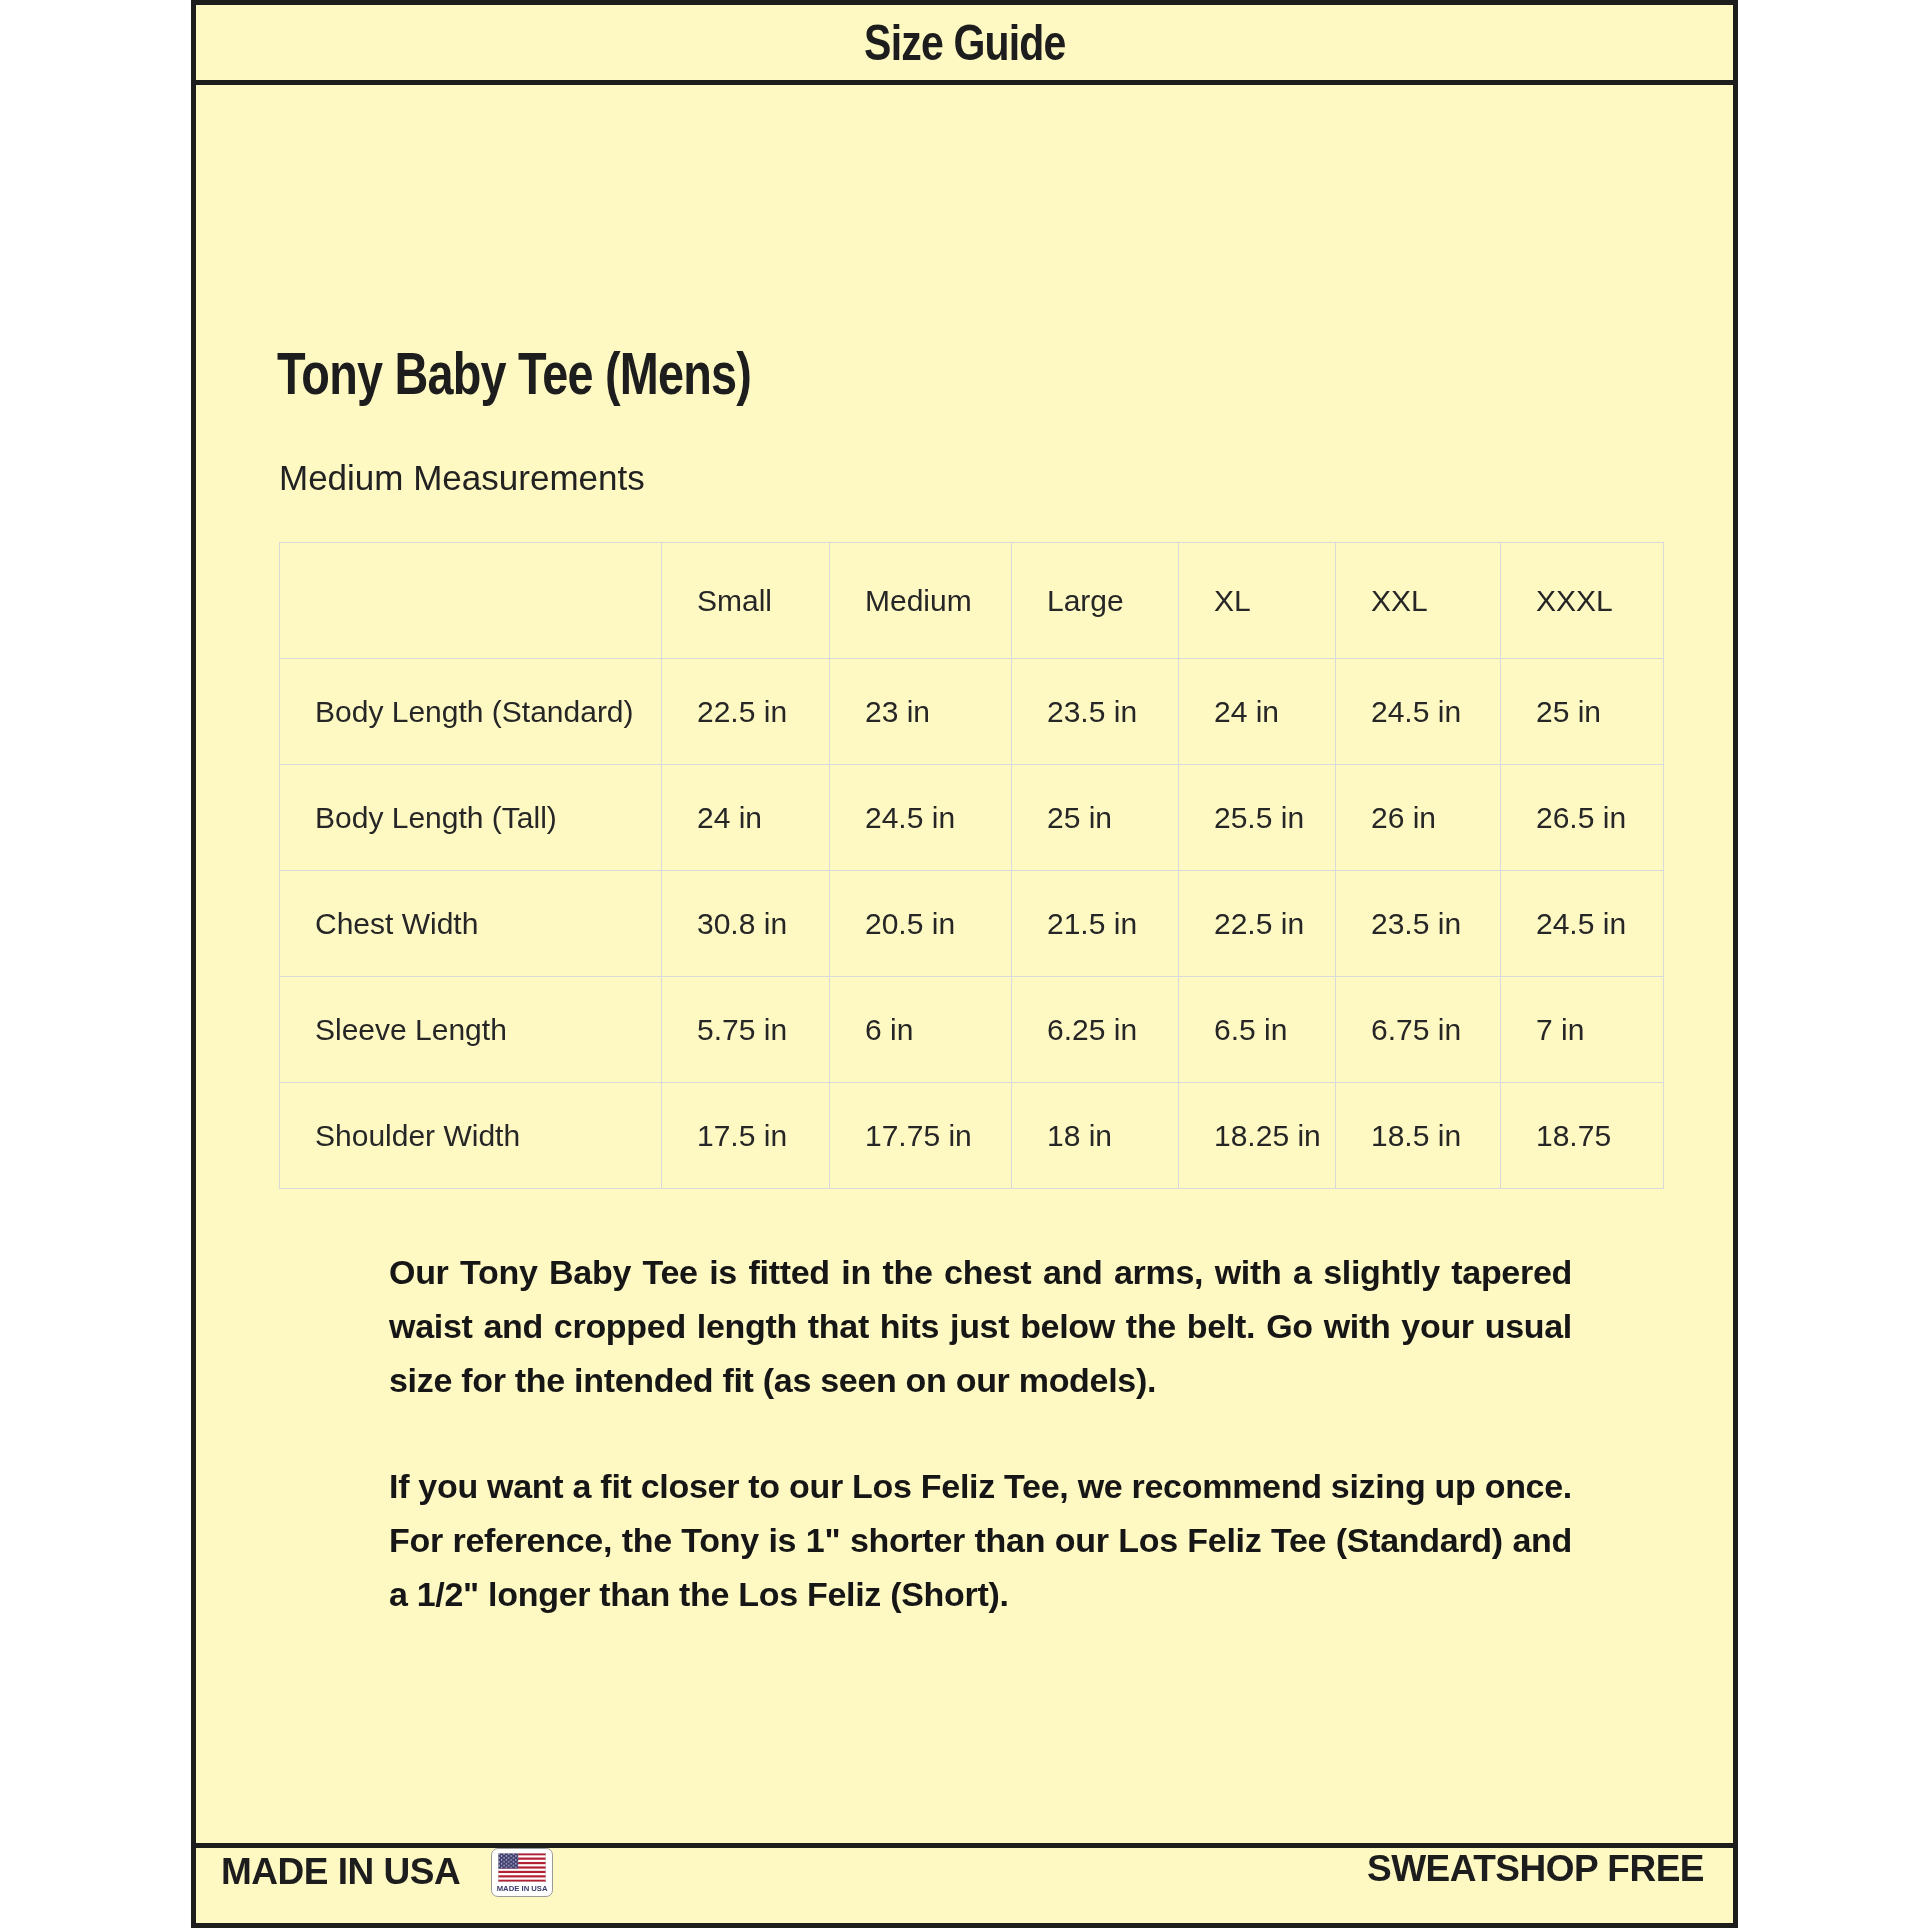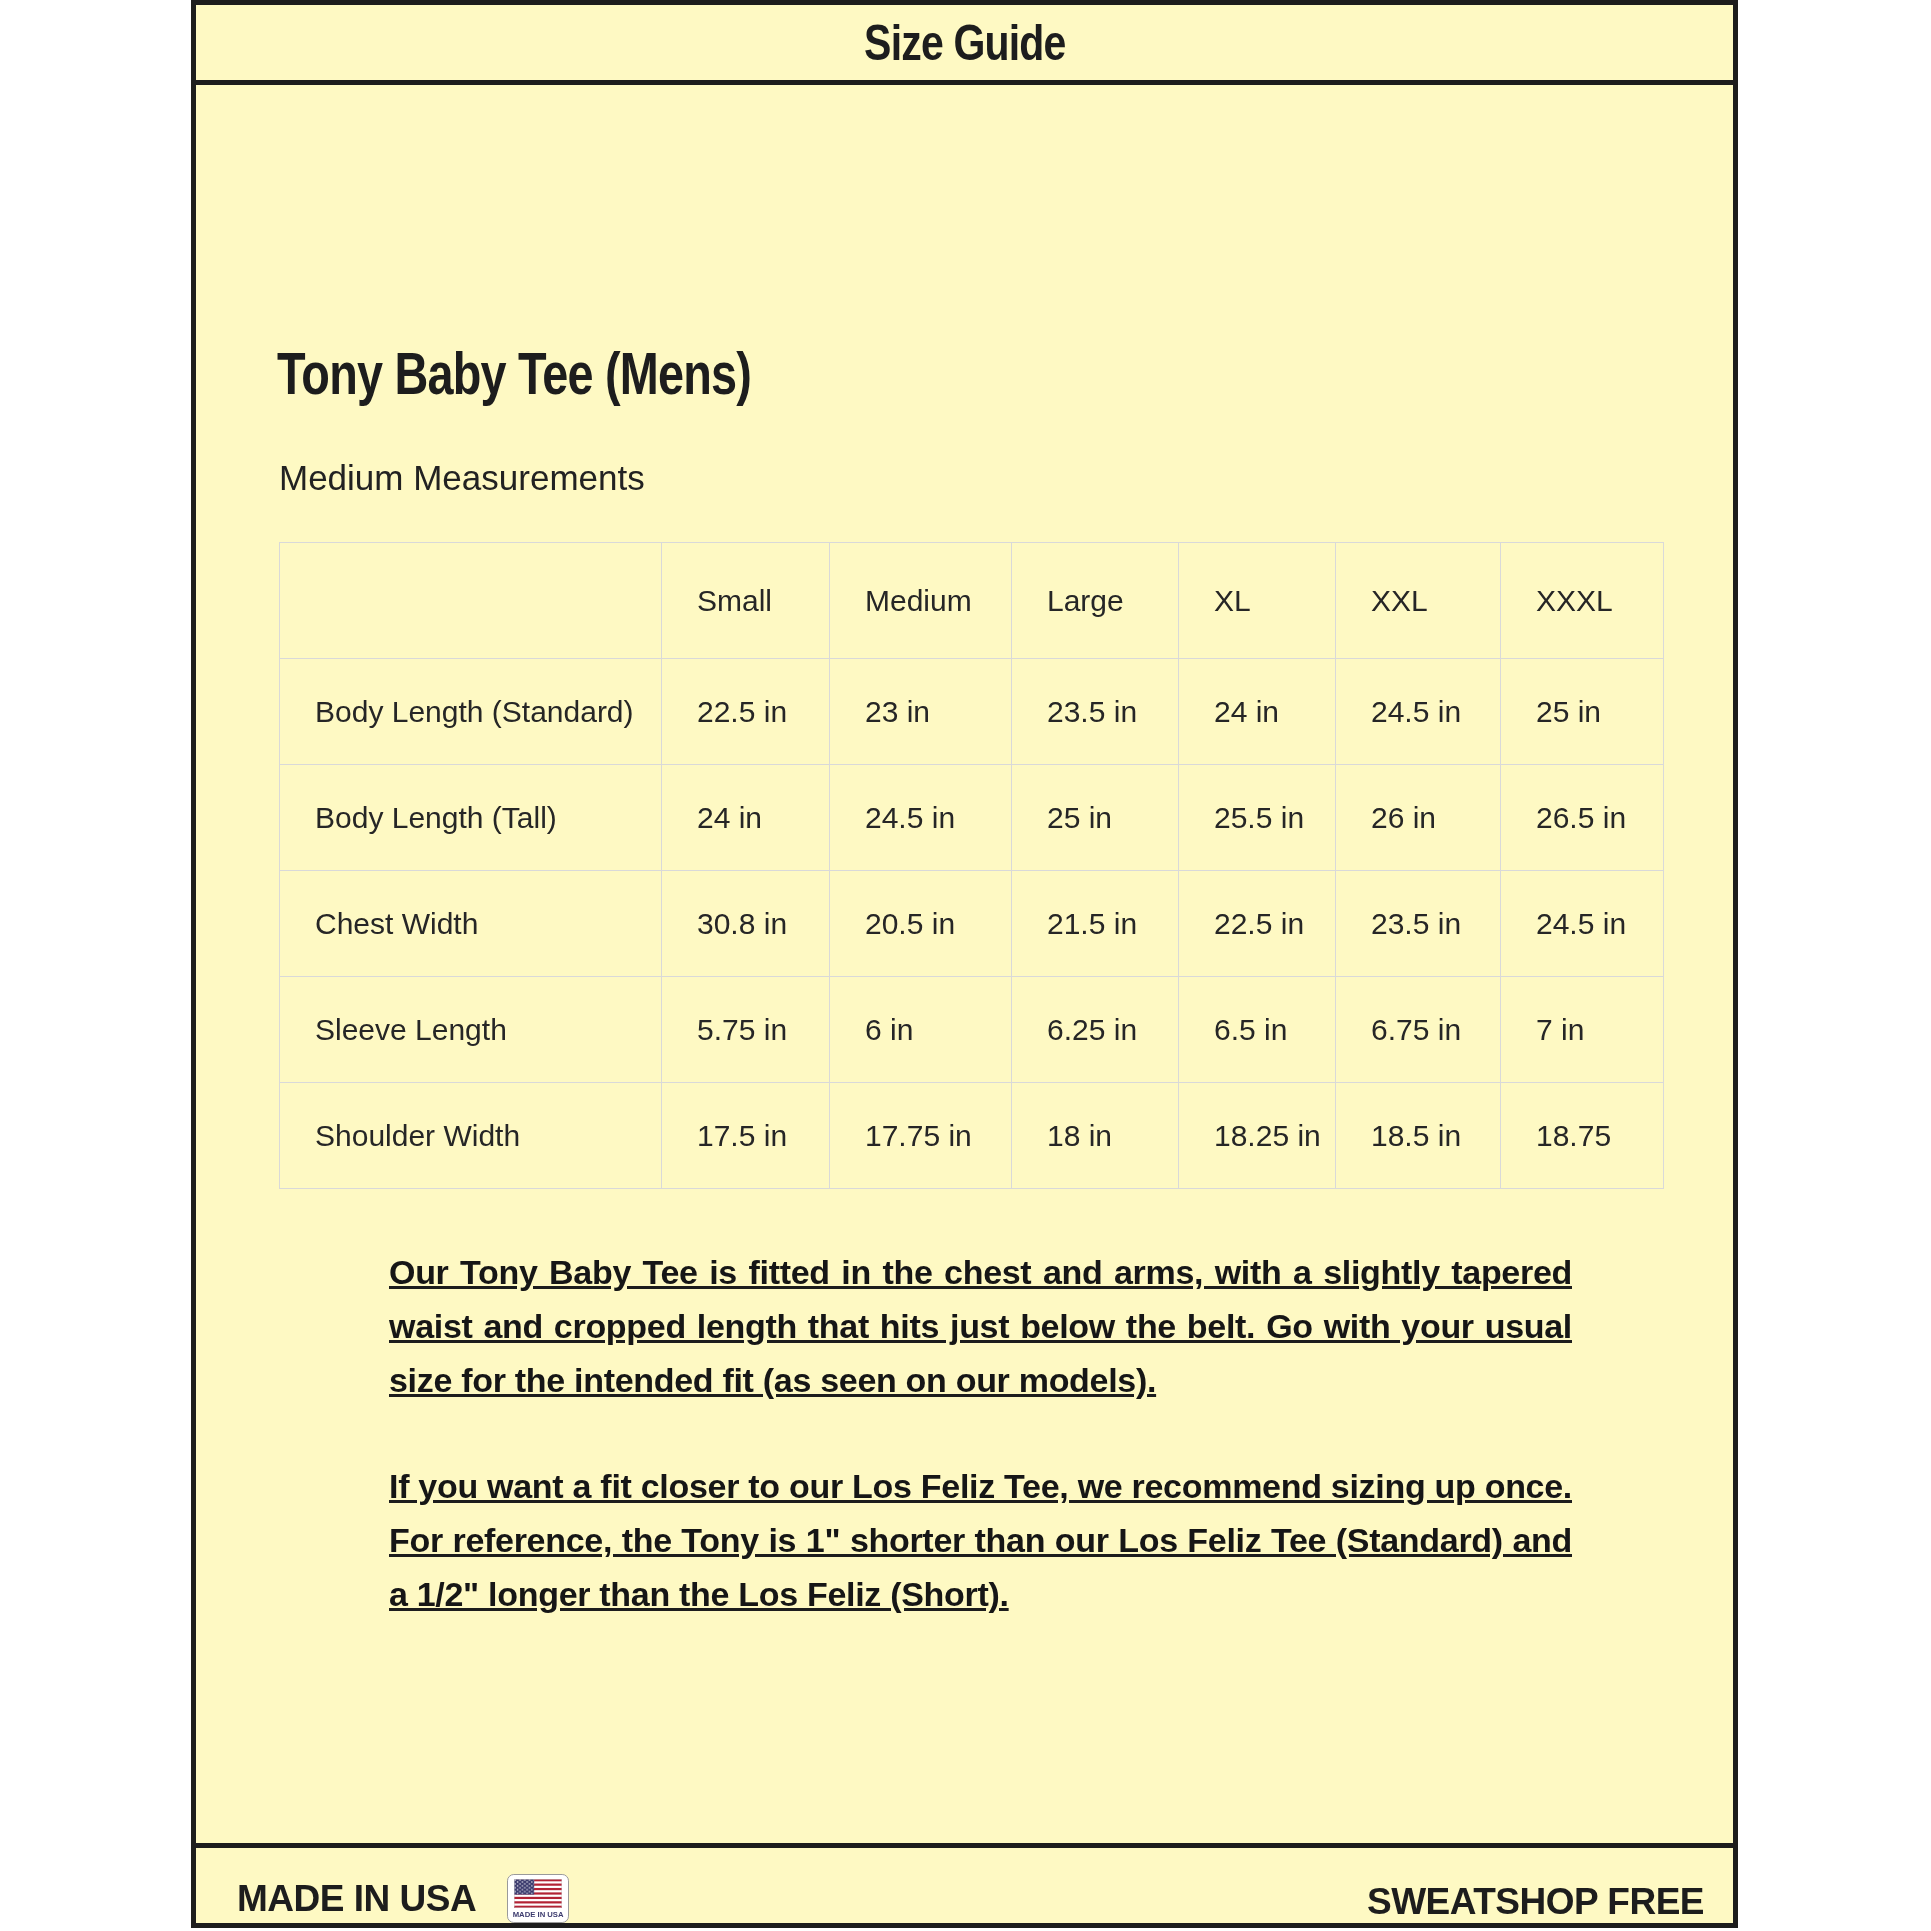--- a/index.html
+++ b/index.html
@@ -32,30 +32,30 @@
     margin:44px 0 0 83px;border-collapse:collapse;table-layout:fixed;width:1385px;
   }
   table.measurements th,
   table.measurements td{
     border:1px solid #d9d9d9;font-size:30px;font-weight:normal;color:#262626;
     text-align:left;padding:0 5.8px 0 35px;vertical-align:middle;
     white-space:nowrap;overflow:hidden;
   }
   table.measurements thead tr{height:116px;}
   table.measurements tbody tr{height:106px;}
-  .desc{margin:56px 0 0 193px;width:1183px;text-decoration:underline;}
+  .desc{margin:56px 0 0 193px;width:1183px;}
   .desc p{
     margin:0;font-size:34px;line-height:54px;font-weight:600;
     letter-spacing:-0.3px;text-align:justify;color:#161616;
   }
   .desc p + p{margin-top:52px;}
   .modal-footer{
     height:75px;flex:0 0 75px;border-top:5.8px solid #1d1d1d;
-    display:flex;align-items:flex-end;justify-content:space-between;
-    padding:0 29px 0 41px;
+    display:flex;align-items:flex-start;justify-content:space-between;
+    padding:0 29px 0 25px;
   }
   .footer-left{display:flex;align-items:center;gap:31px;}
   .footer-text{font-size:37px;font-weight:bold;letter-spacing:-0.5px;white-space:nowrap;}
   .flag-badge{
     width:62px;box-sizing:border-box;border:1.9px solid #9a9a9a;border-radius:6.8px;
     background:#fff;padding:3.9px 4.8px 2.9px;display:flex;flex-direction:column;
     align-items:center;
   }
   .flag-badge svg{display:block;}
   .flag-text{

